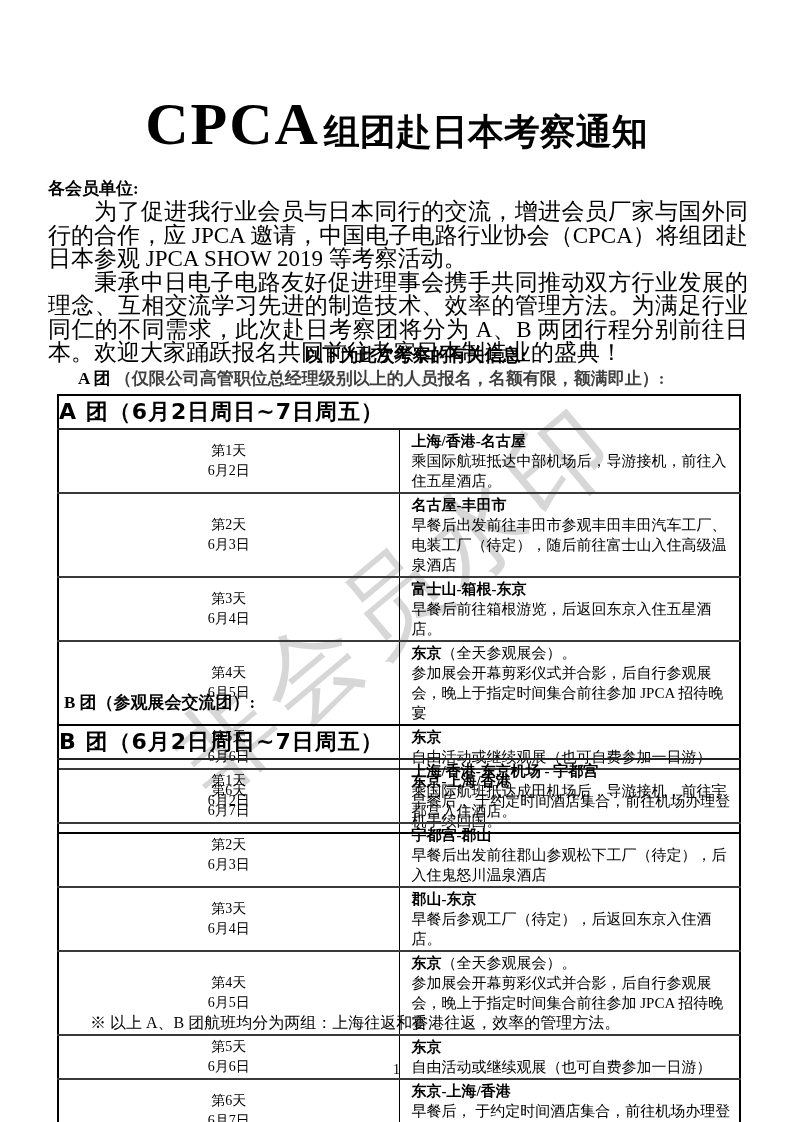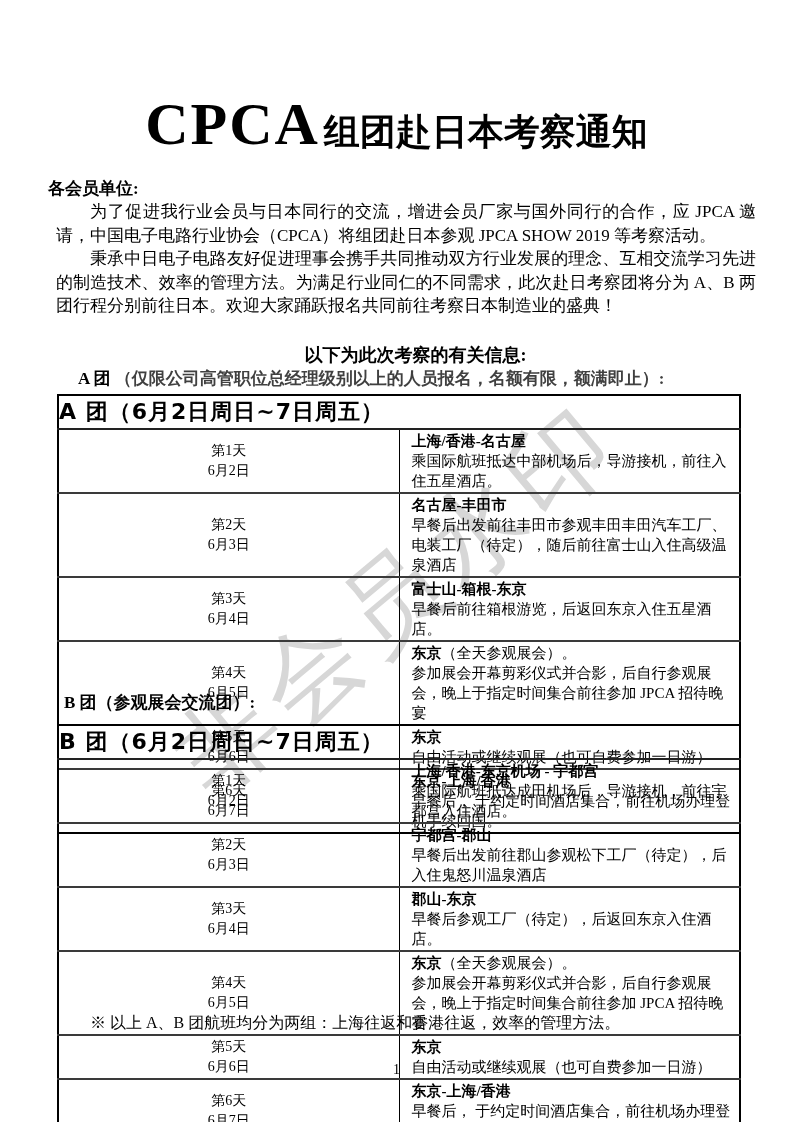--- a/index.html
+++ b/index.html
@@ -13,21 +13,21 @@
     transform:translate(-50%,-50%) rotate(-40deg);
     font-size:100px; letter-spacing:8px; white-space:nowrap;
     color:#d7d7d7; font-family:"DejaVu Sans",sans-serif;
     user-select:none;
   }
   .layer { position:absolute; inset:0; z-index:1; }
   .doc-title { position:absolute; top:90px; left:0; width:100%; text-align:center; white-space:nowrap; }
   .title-latin { font-family:"Liberation Serif","DejaVu Serif",serif; font-weight:bold; font-size:60px; letter-spacing:2px; }
   .title-cjk { font-family:"DejaVu Sans","Liberation Sans",sans-serif; font-weight:bold; font-size:36px; }
   .salutation { position:absolute; top:177px; left:48px; font-size:17px; font-weight:bold; }
-  .paragraphs { position:absolute; top:200px; left:56px; width:700px; font-size:17px; line-height:23.5px; text-align:justify; }
+  .paragraphs { position:absolute; top:200px; left:48px; width:700px; font-size:23px; line-height:23.5px; text-align:justify; }
   .paragraphs p { margin:0; text-indent:2em; }
   .info-heading { position:absolute; top:343px; left:0; width:100%; text-align:center; font-size:18px; font-weight:bold;margin-left:19px; }
   .group-label { position:absolute; font-size:17px; font-weight:bold; white-space:nowrap; }
   .group-a-label { top:367px; left:78px; }
   .group-b-label { top:691px; left:64px; }
   .red { color:#404040; }
   .tbl-wrap { position:absolute; left:57px; width:684px; }
   .tbl-a { top:394px; }
   .tbl-b { top:724px; }
   table.itin { border-collapse:collapse; width:100%; table-layout:fixed; border:2px solid #000; background:transparent; }

